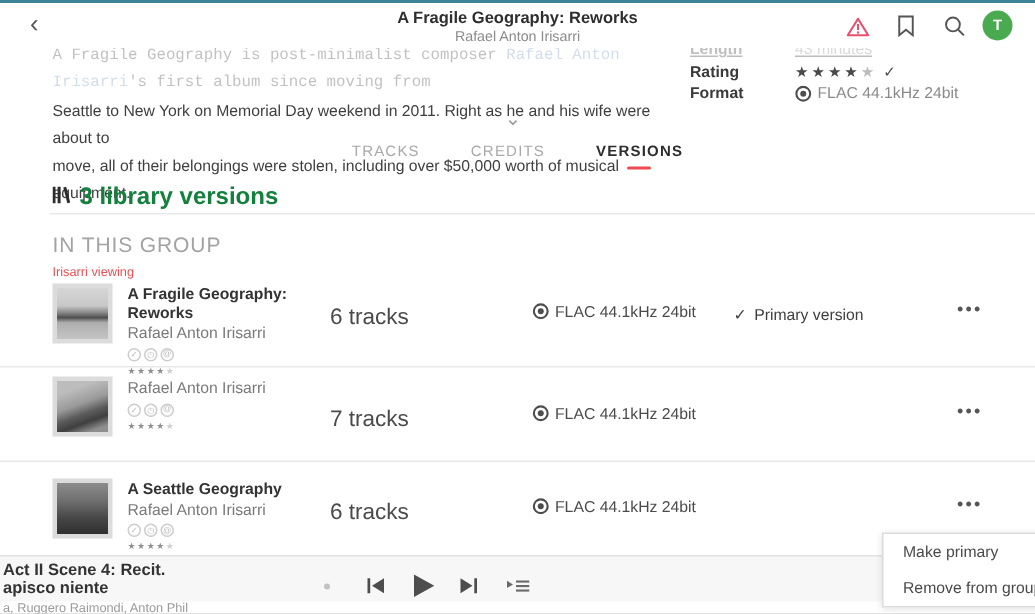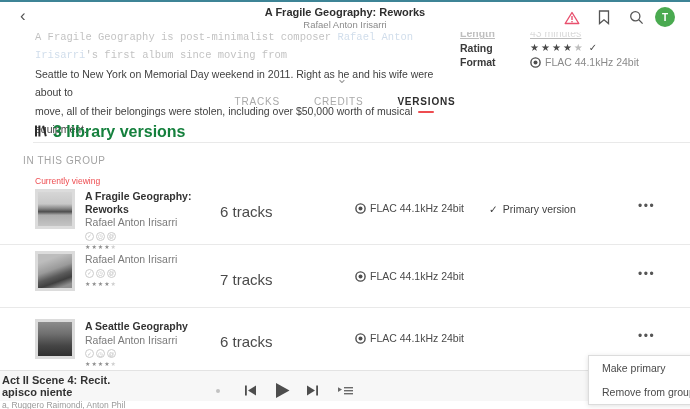--- a/index.html
+++ b/index.html
@@ -39,21 +39,21 @@
   
   .tabs { position:absolute; left:0; top:96px; width:690px; display:flex; justify-content:center; gap:34px; }
   .tab { font-size:10px; letter-spacing:.8px; color:#a9a9a9; text-align:right; cursor:default; }
   .tab.active { color:#2d2d2d; font-weight:700; }
   .tab .tab-underline { width:16px; height:2px; background:#ee4c50; margin:4px auto 0; border-radius:1px; }
 
   
   .lib-head { position:absolute; left:35px; top:123px; display:flex; align-items:flex-end; gap:6px;
               font-size:16px; font-weight:700; color:#15803d; }
   .divider { position:absolute; height:1px; background:#e9e9e9; }
-  .group-label { position:absolute; left:23px; top:155px; font-size:10px; letter-spacing:.6px; color:#a3a3a3; }
+  .group-label { position:absolute; left:35px; top:155px; font-size:14px; letter-spacing:.6px; color:#a3a3a3; }
   .curr-view { position:absolute; left:35px; top:176px; font-size:8.5px; color:#ee4c50; }
 
   
   .vrow { position:absolute; left:0; width:690px; }
   .thumb { position:absolute; left:35px; top:0; width:40px; height:40px; background:#dcdcdc; padding:3px; }
   .thumb .art { width:100%; height:100%; }
   .art1 { background:linear-gradient(180deg,#d6d6d6 0%,#c8c8c8 35%,#8a8a8a 48%,#4f4f4f 58%,#aeaeae 68%,#c4c4c4 100%); }
   .art2 { background:linear-gradient(160deg,#bdbdbd 20%,#9a9a9a 45%,#5a5a5a 62%,#3f3f3f 75%,#8f8f8f 90%); }
   .art3 { background:linear-gradient(180deg,#8c8c8c 0%,#6f6f6f 35%,#454545 70%,#303030 100%); }
   .vinfo { position:absolute; left:85px; top:1px; width:138px; }
@@ -132,21 +132,21 @@
       <svg width="12" height="12" viewBox="0 0 12 12">
           <rect x="0" y="0.5" width="2" height="11" fill="#2c2c2c"></rect>
           <rect x="3.4" y="0.5" width="2" height="11" fill="#2c2c2c"></rect>
           <path d="M7.2 1 L9.1 0.5 L11.8 11 L9.9 11.5 Z" fill="#2c2c2c"></path>
         </svg>
     </span>
     <span>3 library versions</span>
   </div>
   <div class="divider" style="left:33px; right:0; top:142px;"></div>
   <div class="group-label">IN THIS GROUP</div>
-  <div class="curr-view">Currently viewing</div>
+  <div class="curr-view">Irisarri viewing</div>
 
   <div class="vrow" style="top:189px; height:55px;">
     <div class="thumb">
         <div class="art art1"></div>
       </div>
     <div class="vinfo">
       <div class="vtitle">A Fragile Geography: Reworks</div>
       <div class="vartist">Rafael Anton Irisarri</div>
       <div class="badges">
         <span class="badge">✓</span>

